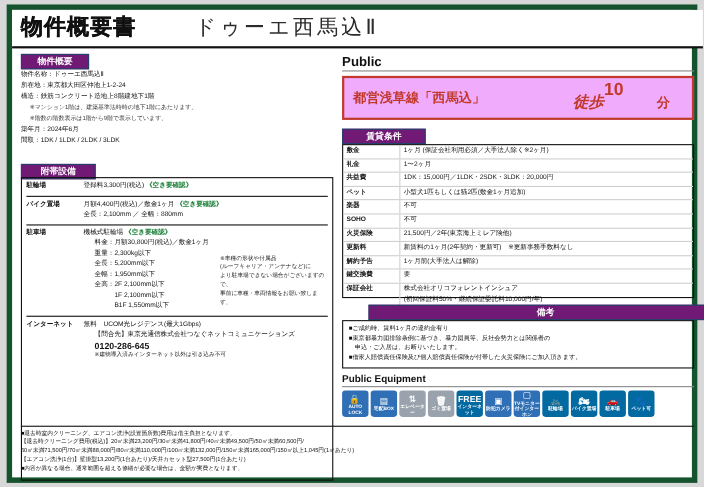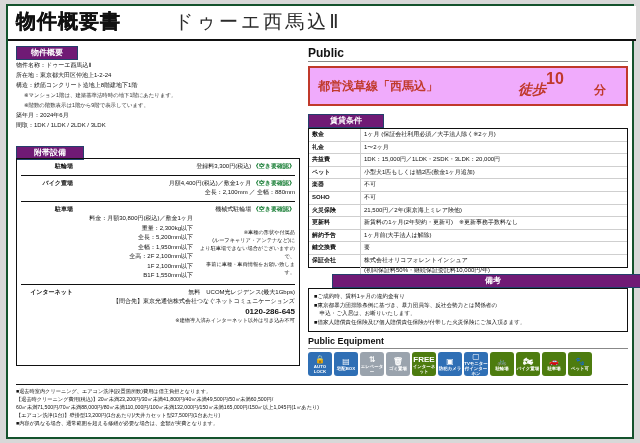--- a/index.html
+++ b/index.html
@@ -5,21 +5,21 @@
   html,body{margin:0;padding:0;}
   body{
     width:640px;height:443px;
     background:#d8d8d8;
     font-family:"Liberation Sans","DejaVu Sans",sans-serif;
     font-size:6px;color:#111;
     overflow:hidden;
   }
   .page{
     position:absolute;left:6px;top:4px;width:628px;height:435px;
-    background:#fff;border:2px solid #14532d;
+    background:#fff;border:5px solid #14532d;
     box-sizing:border-box;
   }
   
   .hdr{
     position:absolute;left:0;top:0;width:628px;height:34px;
     background:#ffffff;
   }
   .hdr-title{
     position:absolute;left:8px;top:2px;
     font-size:20px;font-weight:bold;color:#111;
@@ -61,25 +61,24 @@
   }
   
   .outline{
     position:absolute;left:8px;top:54px;width:284px;height:82px;
     font-size:6px;line-height:10px;
   }
   .outline div{white-space:nowrap;}
   .outline .note{font-size:5.4px;color:#333;padding-left:8px;}
   
   .fbox{
-    position:absolute;left:8px;top:152px;width:284px;height:208px;
+    position:absolute;left:8px;top:152px;width:284px;height:276px;
     border:1px solid #111;box-sizing:border-box;
     font-size:6px;line-height:9.5px;
     padding:3px 4px;
-    text-align:right;
   }
   .frow{display:flex;margin-bottom:1px;}
   .flab{width:52px;flex:0 0 52px;font-weight:bold;}
   .fval{flex:1;}
   .green{color:#1a7f37;font-weight:bold;}
   .hr{height:1px;background:#111;margin:3px 0;}
   .tiny{font-size:5.2px;line-height:8px;color:#222;}
   .indent{padding-left:10px;}
   
   .stbox{
@@ -126,21 +125,21 @@
     position:absolute;left:300px;top:346px;width:322px;
     display:flex;flex-wrap:wrap;gap:2px;
   }
   .ic{
     width:24px;height:24px;border-radius:3px;background:#2f6fb5;color:#fff;
     font-size:4.4px;font-weight:bold;text-align:center;
     display:flex;flex-direction:column;align-items:center;justify-content:center;
     line-height:5px;overflow:hidden;
   }
   .ic .g{font-size:8px;line-height:9px;}
-  .ic.alt{background:#4d7c0f;}
+  .ic.alt{background:#0369a1;}
   .ic.gray{background:#9aa3ad;}
   
   .foot{
     position:absolute;left:8px;top:378px;width:612px;height:52px;
     font-size:5.2px;line-height:8px;color:#111;
   }
   .foot .top{border-top:1px solid #111;padding-top:2px;}
 </style>
 </head>
 <body>

